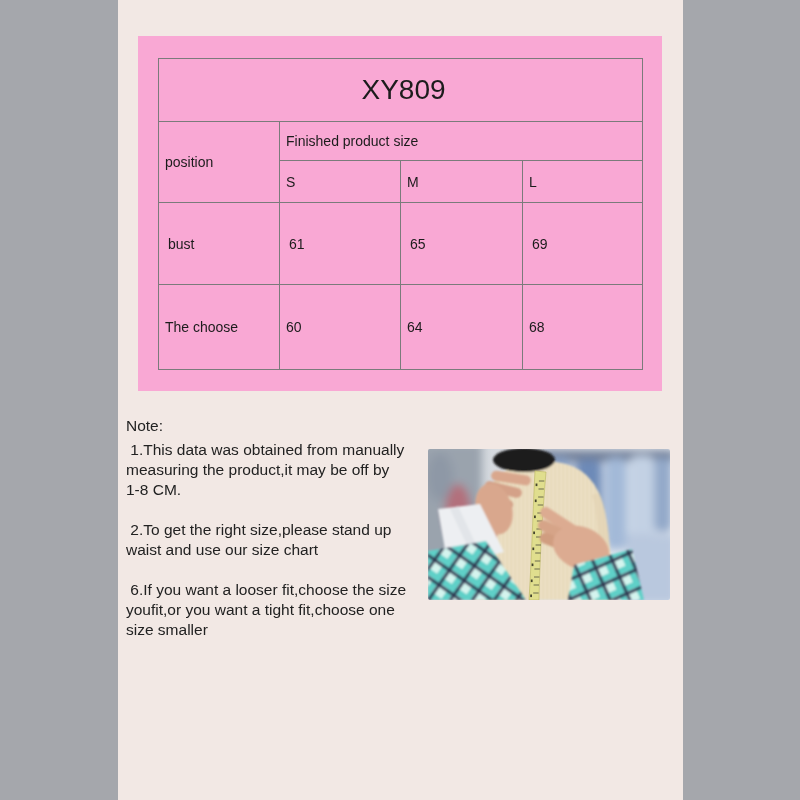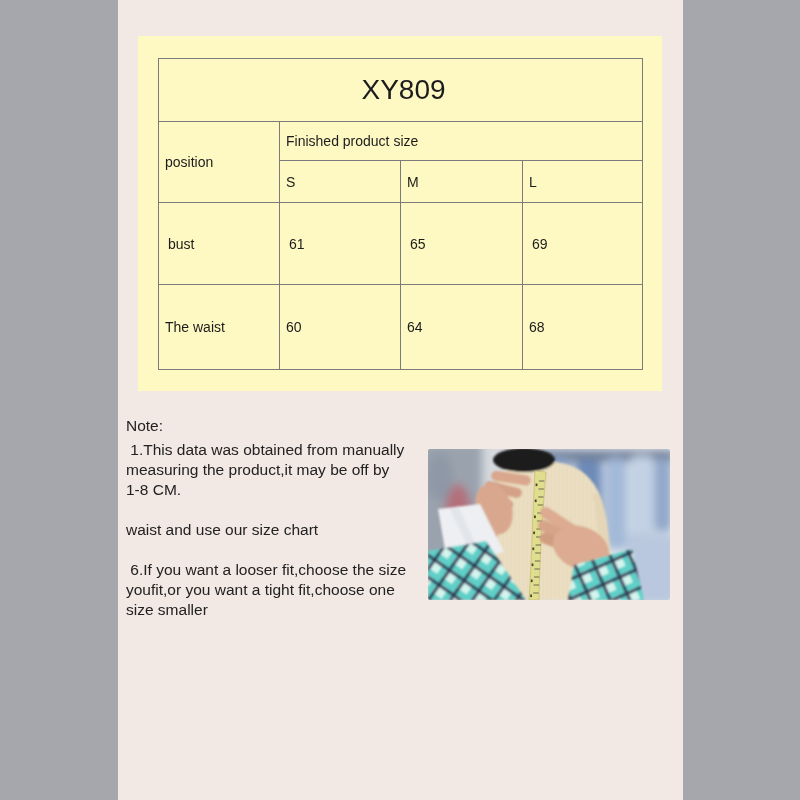--- a/index.html
+++ b/index.html
@@ -8,21 +8,21 @@
     background:#f2e8e4;
     font-family:"Liberation Sans", sans-serif;
     color:#1c1c1c;
   }
   .side-panel{position:absolute;top:0;height:800px;background:#a5a7ac;}
   .side-panel.left{left:0;width:118px;}
   .side-panel.right{left:683px;width:117px;}
 
   .card{
     position:absolute;left:138px;top:36px;width:524px;height:355px;
-    background:#fef9c3;
+    background:#f9a8d4;
   }
   table.size-table{
     position:absolute;left:20px;top:22px;width:484px;
     border-collapse:collapse;table-layout:fixed;
     font-size:14px;color:#1c1c1c;
   }
   table.size-table td{
     border:1px solid #7b7b7b;
     padding:0 0 0 6px;vertical-align:middle;
     overflow:hidden;white-space:nowrap;
@@ -73,37 +73,38 @@
         <td>M</td>
         <td>L</td>
       </tr>
       <tr class="r-bust">
         <td>bust</td>
         <td>61</td>
         <td>65</td>
         <td>69</td>
       </tr>
       <tr class="r-waist">
-        <td>The waist</td>
+        <td>The choose</td>
         <td>60</td>
         <td>64</td>
         <td>68</td>
       </tr>
     </tbody>
   </table>
 </div>
 
 <div class="notes">
   <div class="note-line">Note:</div>
   <div class="note-para" style="margin-top:4px;">
     <div class="note-line"> 1.This data was obtained from manually</div>
     <div class="note-line">measuring the product,it may be off by</div>
     <div class="note-line">1-8 CM.</div>
   </div>
   <div class="note-para">
+    <div class="note-line"> 2.To get the right size,please stand up</div>
     <div class="note-line">waist and use our size chart</div>
   </div>
   <div class="note-para">
     <div class="note-line"> 6.If you want a looser fit,choose the size</div>
     <div class="note-line">youfit,or you want a tight fit,choose one</div>
     <div class="note-line">size smaller</div>
   </div>
 </div>
 
 <svg class="photo" viewBox="0 0 242 151" xmlns="http://www.w3.org/2000/svg">

